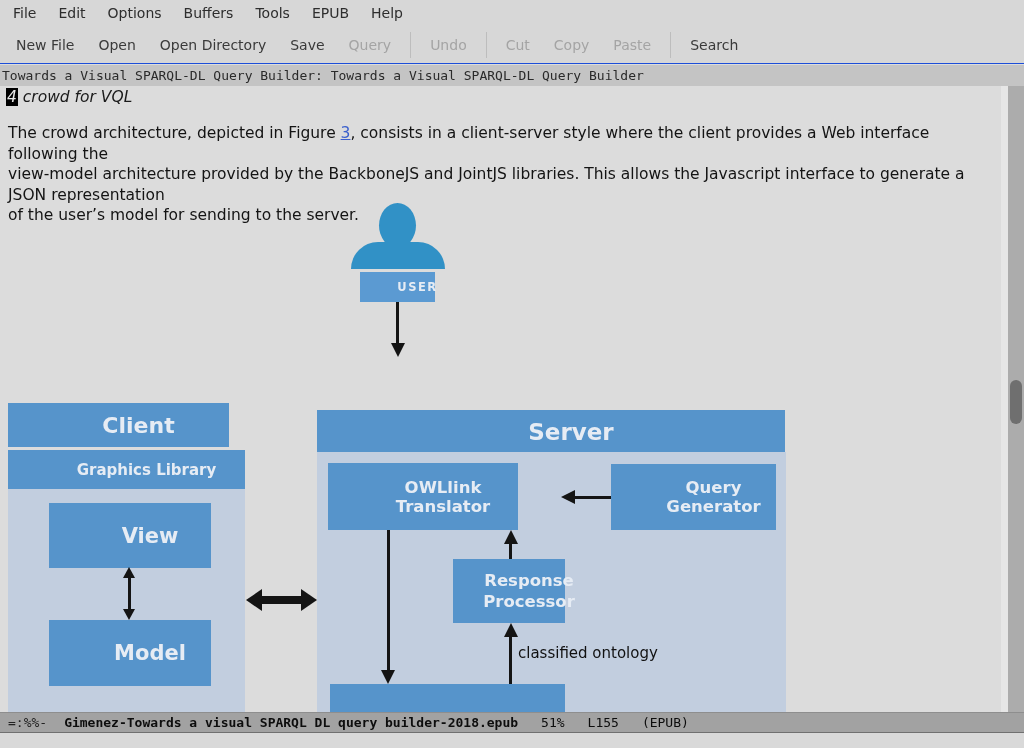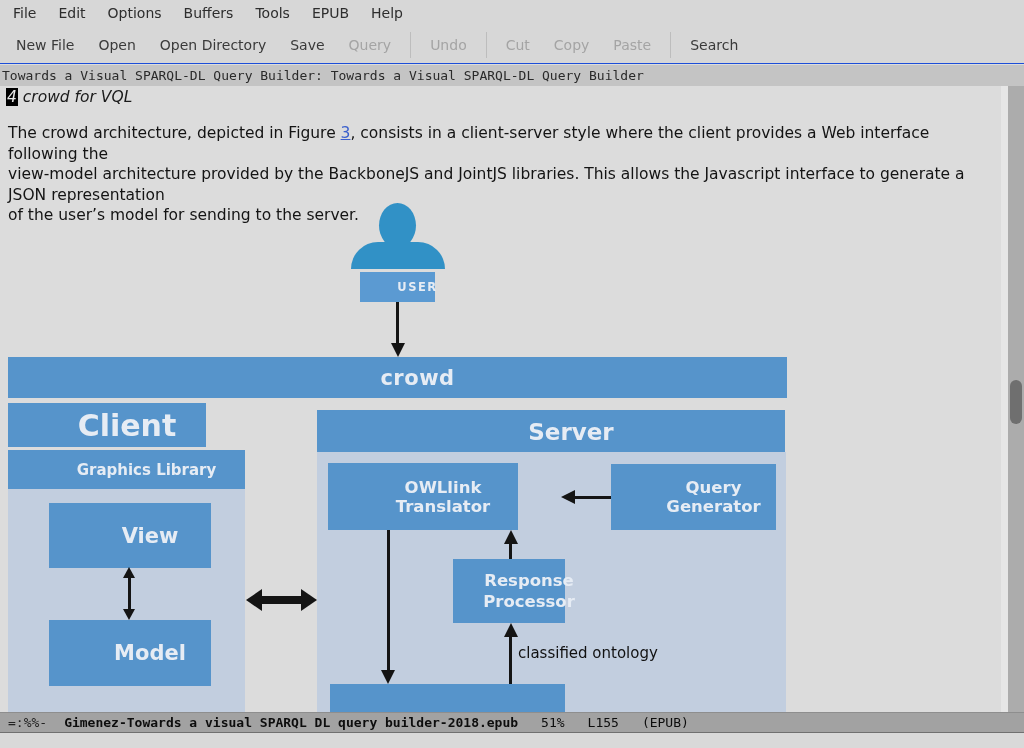--- a/index.html
+++ b/index.html
@@ -71,21 +71,21 @@
   .ah-up-sm   { border-left:6px solid transparent; border-right:6px solid transparent; border-bottom:11px solid var(--arrow_black); }
   .ah-down-sm { border-left:6px solid transparent; border-right:6px solid transparent; border-top:11px solid var(--arrow_black); }
   .ah-left-big  { border-top:11px solid transparent; border-bottom:11px solid transparent; border-right:16px solid var(--arrow_black); }
   .ah-right-big { border-top:11px solid transparent; border-bottom:11px solid transparent; border-left:16px solid var(--arrow_black); }
 
   .person-head { position:absolute; left:379px; top:117px; width:37px; height:45px; background:var(--person_blue); border-radius:50%; }
   .person-body { position:absolute; left:351px; top:156px; width:94px; height:27px; background:var(--person_blue); border-radius:47px 47px 0 0; }
 
   .user-box   { left:360px; top:186px; width:75px; height:30px; background:var(--user_box_blue); font-size:11.5px; letter-spacing:1.5px; }
   .crowd-banner  { left:8px;   top:271px; width:779px; height:41px; font-size:21px; letter-spacing:0.5px; }
-  .client-header { left:8px;   top:317px; width:198px; height:44px; font-size:30px; }
+  .client-header { left:8px;   top:317px; width:221px; height:44px; font-size:22px; }
   .client-panel  { left:8px;   top:364px; width:237px; height:262px; }
   .gl-box        { left:8px;   top:364px; width:237px; height:39px; font-size:15px; }
   .view-box      { left:49px;  top:417px; width:162px; height:65px; font-size:21px; }
   .model-box     { left:49px;  top:534px; width:162px; height:66px; font-size:21px; }
   .server-header { left:317px; top:317px; width:468px; height:44px; font-size:23px;margin-top:7px; }
   .server-panel  { left:317px; top:366px; width:469px; height:260px; }
   .owllink-box   { left:328px; top:377px; width:190px; height:67px; font-size:16.5px; }
   .qg-box        { left:611px; top:378px; width:165px; height:66px; font-size:16.5px; }
   .rp-box        { left:453px; top:473px; width:112px; height:64px; font-size:16.5px; line-height:21px; }
   .bottom-box    { left:330px; top:598px; width:235px; height:30px; }
@@ -150,21 +150,20 @@
 
   <div class="diagram">
 
     <div class="person-head"></div>
     <div class="person-body"></div>
     <div class="dbox user-box">USER</div>
 
     <div class="shaft" style="left:396px; top:216px; width:3px; height:43px;"></div>
     <div class="ah ah-down" style="left:391px; top:257px;"></div>
 
-    <div class="dbox crowd-banner">crowd</div>
 
     <div class="dbox client-header">Client</div>
     <div class="panel client-panel"></div>
     <div class="dbox gl-box">Graphics Library</div>
     <div class="dbox view-box">View</div>
 
     <div class="ah ah-up-sm" style="left:123px; top:481px;"></div>
     <div class="shaft" style="left:128px; top:492px; width:3px; height:31px;"></div>
     <div class="ah ah-down-sm" style="left:123px; top:523px;"></div>
 

